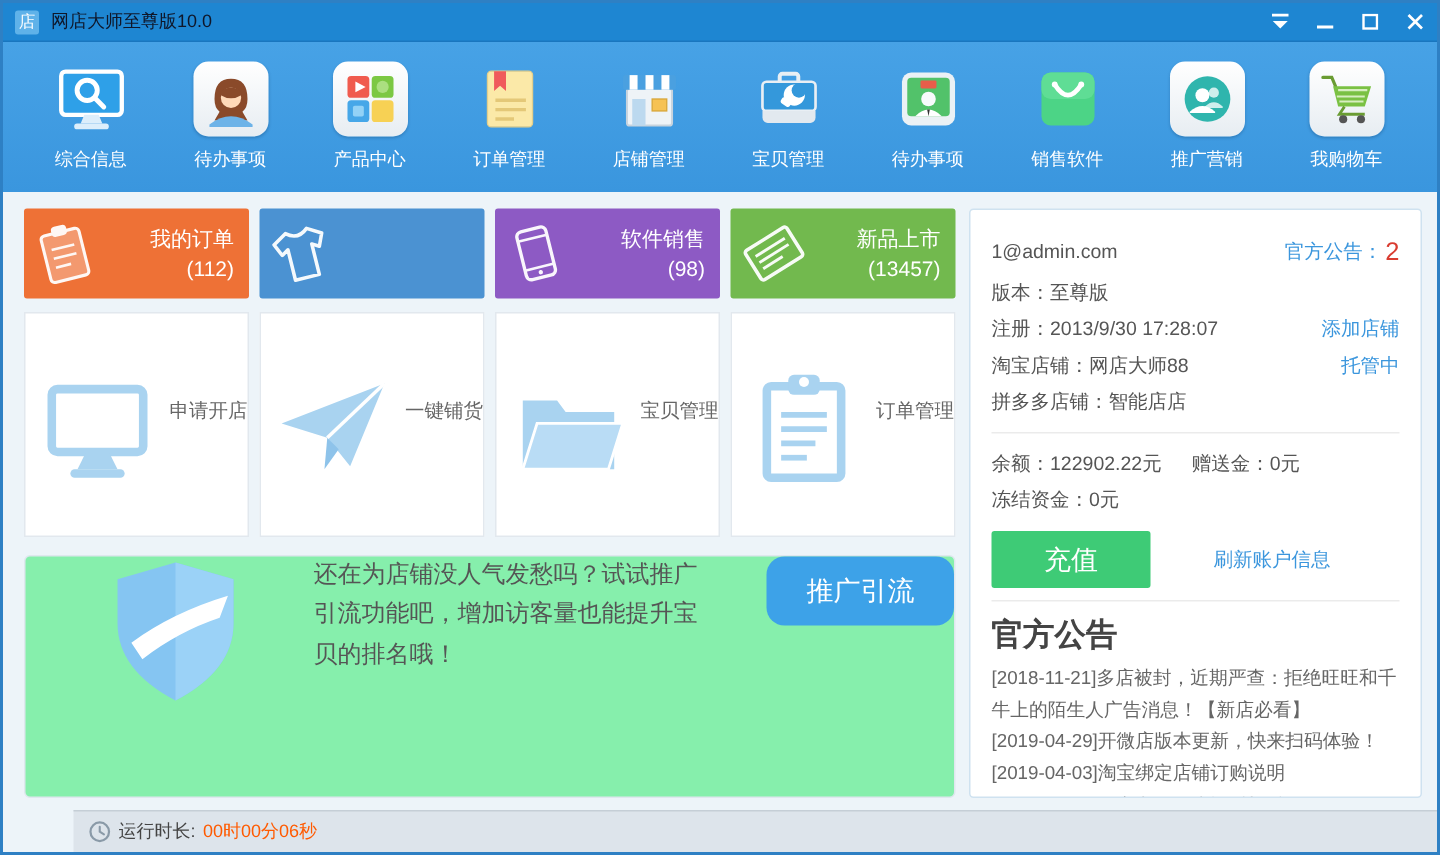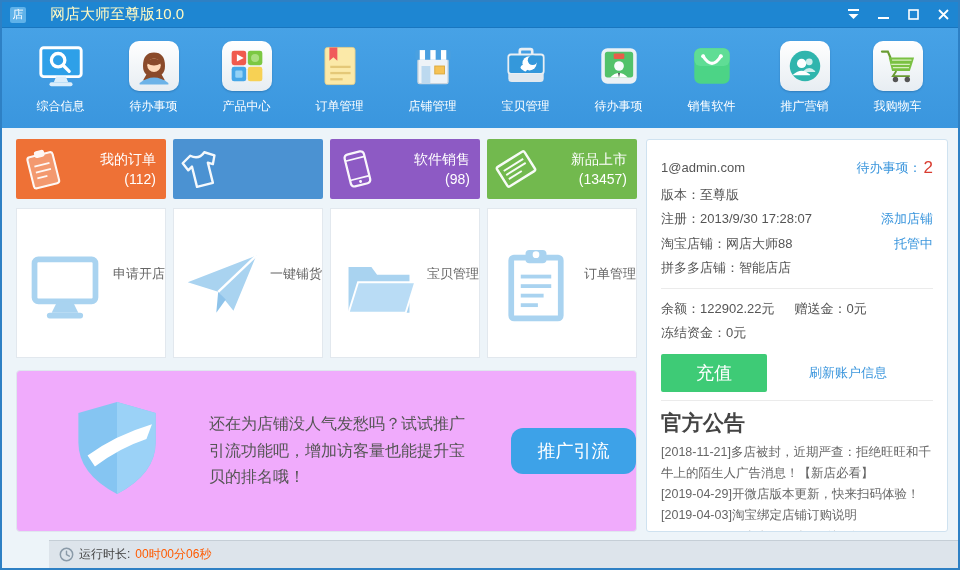--- a/index.html
+++ b/index.html
@@ -5,21 +5,21 @@
   * { margin:0; padding:0; box-sizing:border-box; }
   body { font-family:"Liberation Sans","DejaVu Sans",sans-serif; background:#9db4c4; }
   .window { width:960px; height:570px; border:2px solid #2e80c4; background:#edf4f9;
             display:flex; flex-direction:column; overflow:hidden; }
 
   
   .titlebar { height:26px; background:#1e86d2; border-bottom:1px solid #1976bf;
               display:flex; align-items:center; padding:0 0 0 8px; flex:0 0 auto; }
   .app-icon { width:16px; height:16px; background:#5fb2e9; border-radius:2px; color:#fff;
               font-size:11px; display:flex; align-items:center; justify-content:center; }
-  .win-title { color:#fef9c3; font-size:15px; margin-left:24px; }
+  .win-title { color:#0f172a; font-size:12px; margin-left:8px; }
   .win-controls { margin-left:auto; display:flex; height:100%; }
   .win-btn { width:30px; height:100%; display:flex; align-items:center; justify-content:center;
              cursor:pointer; }
 
   
   .toolbar { height:100px; background:linear-gradient(180deg,#47a2e6,#3a96de);
              display:flex; align-items:center; padding:0 12px; flex:0 0 auto; }
   .tb-item { width:93px; height:86px; display:flex; flex-direction:column; align-items:center;
              justify-content:center; gap:7px; cursor:pointer; }
   .tb-icon { width:50px; height:50px; border-radius:10px; display:flex; align-items:center;
@@ -40,22 +40,22 @@
   .c-orange { background:#ee7136; } .c-blue { background:#4b92d2; }
   .c-purple { background:#8d5ac4; } .c-green { background:#72b94e; }
 
   .action-row { display:grid; grid-template-columns:repeat(4,1fr); gap:7px; height:150px;
                 margin-top:9px; flex:0 0 auto; }
   .action-card { background:#fff; border:1px solid #e2e8ee; display:flex; 
                  align-items:center; cursor:pointer;text-align:right; }
   .action-icon { flex:1; display:flex; align-items:center; justify-content:center; padding-top:10px; }
   .action-label { color:#666; font-size:13px; margin-bottom:18px; }
 
-  .promo { margin-top:12px; flex:1; background:#f0abfc; border:1px solid #dfe7ee; border-radius:4px;
-           display:flex; align-items:center; min-height:0; }
+  .promo { margin-top:12px; flex:1; background:#86efac; border:1px solid #dfe7ee; border-radius:4px;
+           display:flex; align-items:flex-start; min-height:0; }
   .shield-wrap { margin-left:54px; flex:0 0 auto; }
   .promo-text { width:292px; margin-left:46px; font-size:16px; color:#555; line-height:1.65; }
   .promo-btn { margin-left:42px; width:140px; height:46px; background:#3da2e8; border:none;
                color:#fff; font-size:18px; cursor:pointer; border-radius:12px; }
 
   
   .sidebar { width:302px; flex:0 0 auto; background:#fff; border:1px solid #cfe2f0; border-radius:3px;
              padding:12px 14px 6px; font-size:13px; color:#555; overflow:hidden; }
   .sb-row { display:flex; justify-content:space-between; align-items:center; line-height:1.85; }
   .link { color:#3b96dd; cursor:pointer; }
@@ -354,21 +354,21 @@
         <div class="promo-text">还在为店铺没人气发愁吗？试试推广引流功能吧，增加访客量也能提升宝贝的排名哦！</div>
         <button class="promo-btn">推广引流</button>
       </div>
 
     </div>
 
     <div class="sidebar">
       <div class="sb-row">
         <span>1@admin.com</span>
         <span class="todo-wrap">
-          <span class="link">待办事项：</span>
+          <span class="link">官方公告：</span>
           <span class="todo-num">2</span>
         </span>
       </div>
       <div class="sb-row">
         <span>版本：至尊版</span>
       </div>
       <div class="sb-row">
         <span>注册：2013/9/30 17:28:07</span>
         <span class="link">添加店铺</span>
       </div>

